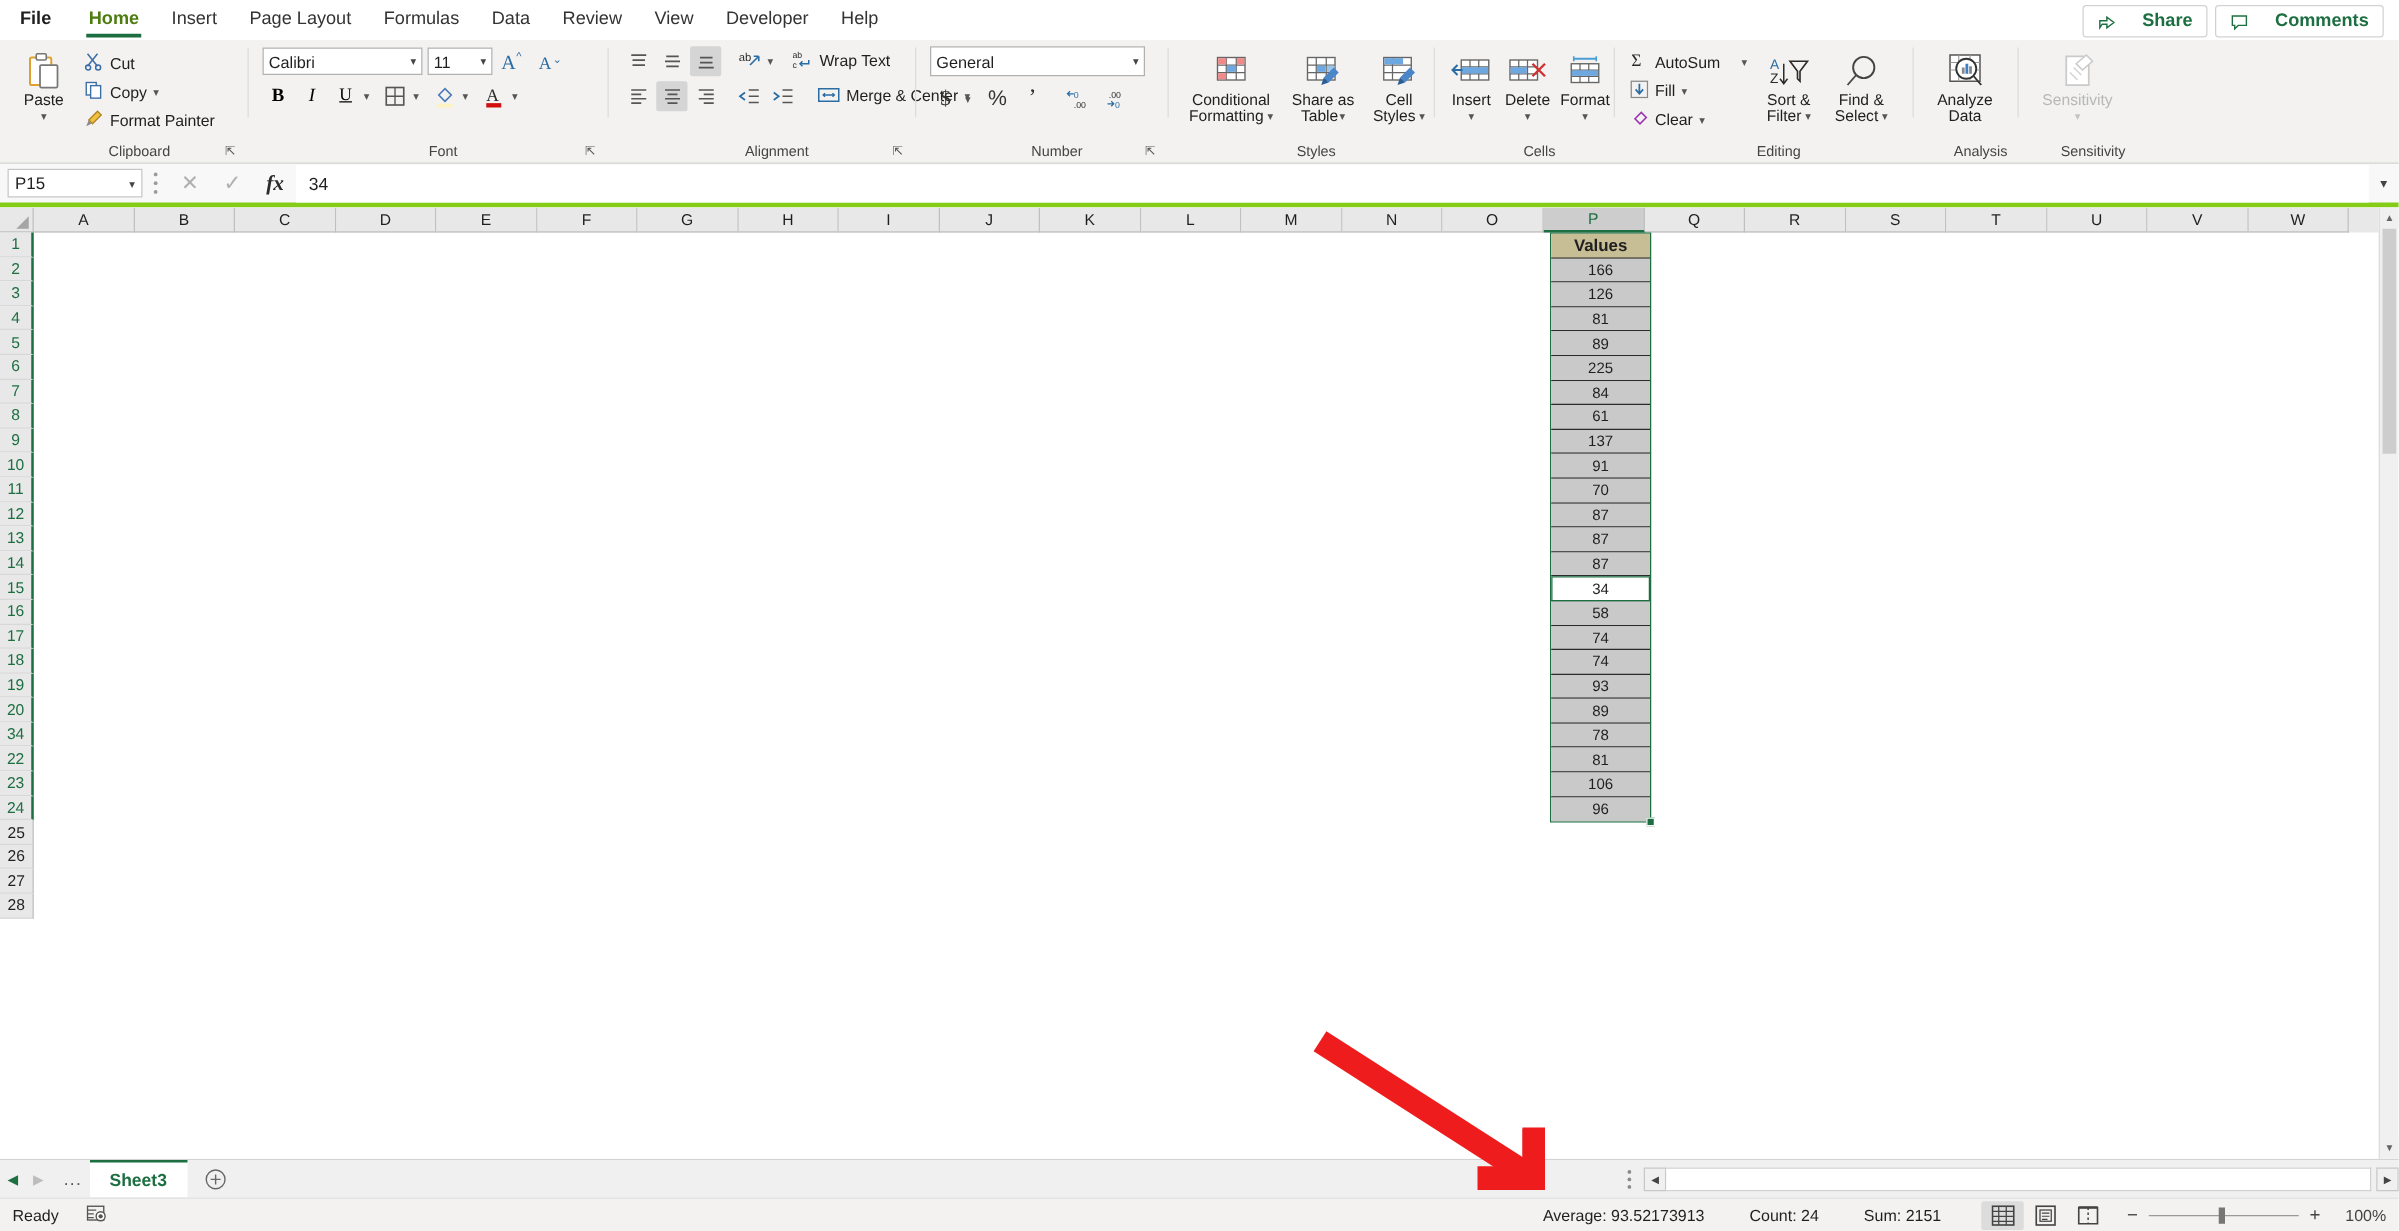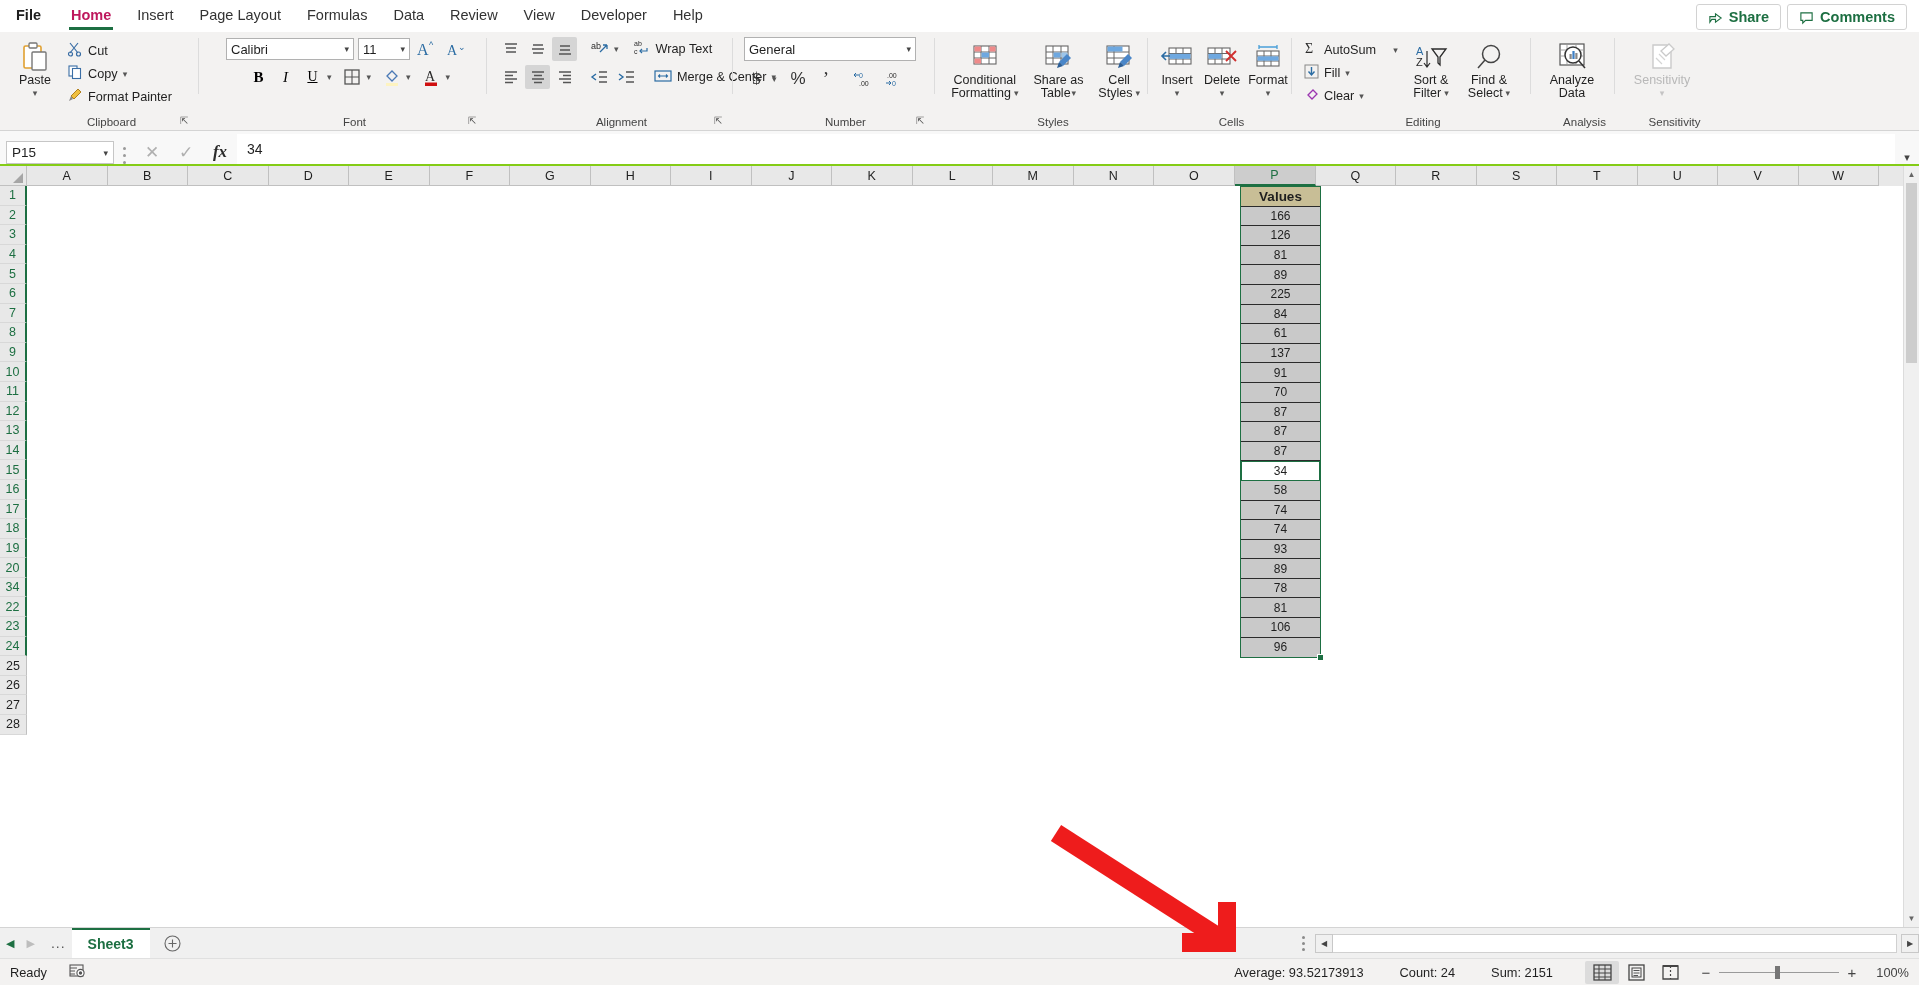--- a/index.html
+++ b/index.html
@@ -16,29 +16,29 @@
   
   .tabbar {
     height: 32px; background: #ffffff; display: flex; align-items: flex-end;
     position: relative; flex: 0 0 32px;
   }
   .tab {
     font-size: 14.5px; color: #333; padding: 0 13px 7px 13px;
     cursor: default; white-space: nowrap; line-height: 1.4;
   }
   .tab.file { font-weight: bold; color: #1e1e1e; padding-left: 16px; padding-right: 17px;}
-  .tab.active { font-weight: bold; color: #be185d; position: relative; }
+  .tab.active { font-weight: bold; color: #4d7c0f; position: relative; }
   .tab.active::after {
     content: ""; position: absolute; left: 11px; right: 11px; bottom: 2px;
     height: 3px; background: #1d6f42;
   }
   .tabbar-right { margin-left: auto; display: flex; align-items: center; gap: 6px; padding-right: 12px; padding-bottom: 2px;}
   .pillbtn {
     border: 1px solid #d2d2d2; border-radius: 3px; background: #fff;
-    display: flex; align-items: center; gap: 6px;
+    display: flex; align-items: center; gap: 21px;
     padding: 4px 11px; font-size: 14.5px; font-weight: bold; color: #1d6f42;
     cursor: pointer;
   }
   .pillbtn svg { display: block; }
 
   
   .ribbon {
     flex: 0 0 98px; background: #f3f2f1; display: flex; position: relative;
     border-bottom: 1px solid #d4d4d4;
   }
@@ -70,22 +70,22 @@
   .iconbtn { width: 25px; height: 24px; display: flex; align-items: center; justify-content: center; cursor: pointer; border-radius:2px;}
   .iconbtn.on { background: #d5d5d5; }
   .txtinput {
     border: 1px solid #b1b1b1; background: #fff; height: 22px; font-size: 13px;
     display: flex; align-items: center; padding: 0 4px; color: #1f1f1f; cursor: text;
   }
   .selchev { margin-left: auto; font-size: 9px; color:#444; }
 
   
   .fbar {
-    flex: 0 0 35px; display: flex; align-items: flex-end; background: #f8f8f8;
-    border-bottom: 2px solid #84cc16; padding: 0 0 0 6px;
+    flex: 0 0 35px; display: flex; align-items: center; background: #f8f8f8;
+    border-bottom: 4px solid #84cc16; padding: 0 0 0 6px;
   }
   .namebox {
     width: 108px; height: 23px; border: 1px solid #c6c6c6; background:#fff;
     display:flex; align-items:center; padding: 0 5px; font-size:13.5px; color:#1f1f1f; cursor:text;
   }
   .fsep { width: 3px; height: 17px; margin: 0 9px; display:flex; flex-direction:column; justify-content:space-between;}
   .fsep i { width:3px; height:3px; background:#9a9a9a; border-radius:50%; display:block;}
   .fbtn { width: 34px; height: 24px; display:flex; align-items:center; justify-content:center; cursor:pointer; color:#b0b0b0; font-size:17px;}
   .fx { font-style: italic; font-family: "Liberation Serif", serif; color: #2b2b2b; font-size: 17px; font-weight:600;}
   .finput { flex:1; height: 30px; display:flex; align-items:center; padding-left: 10px; font-size:14px; color:#1f1f1f; background:#fff; cursor:text;}
@@ -253,21 +253,21 @@
             </span>
             <span>Format Painter</span>
           </div>
         </div>
       </div>
       <div class="rgroup-label">Clipboard</div>
       <div class="dlg">⇱</div>
     </div>
 
     <div class="rgroup" style="width:288px">
-      <div class="rgroup-body" style="flex-direction:column;padding-left:12px;gap:4px;align-items:center;">
+      <div class="rgroup-body" style="flex-direction:column;padding-left:12px;gap:4px;">
         <div style="display:flex;align-items:center;gap:4px;">
           <div class="txtinput" style="width:128px">
             <span>Calibri</span>
             <span class="selchev">▾</span>
           </div>
           <div class="txtinput" style="width:52px">
             <span>11</span>
             <span class="selchev">▾</span>
           </div>
           <div class="iconbtn" style="width:26px">

